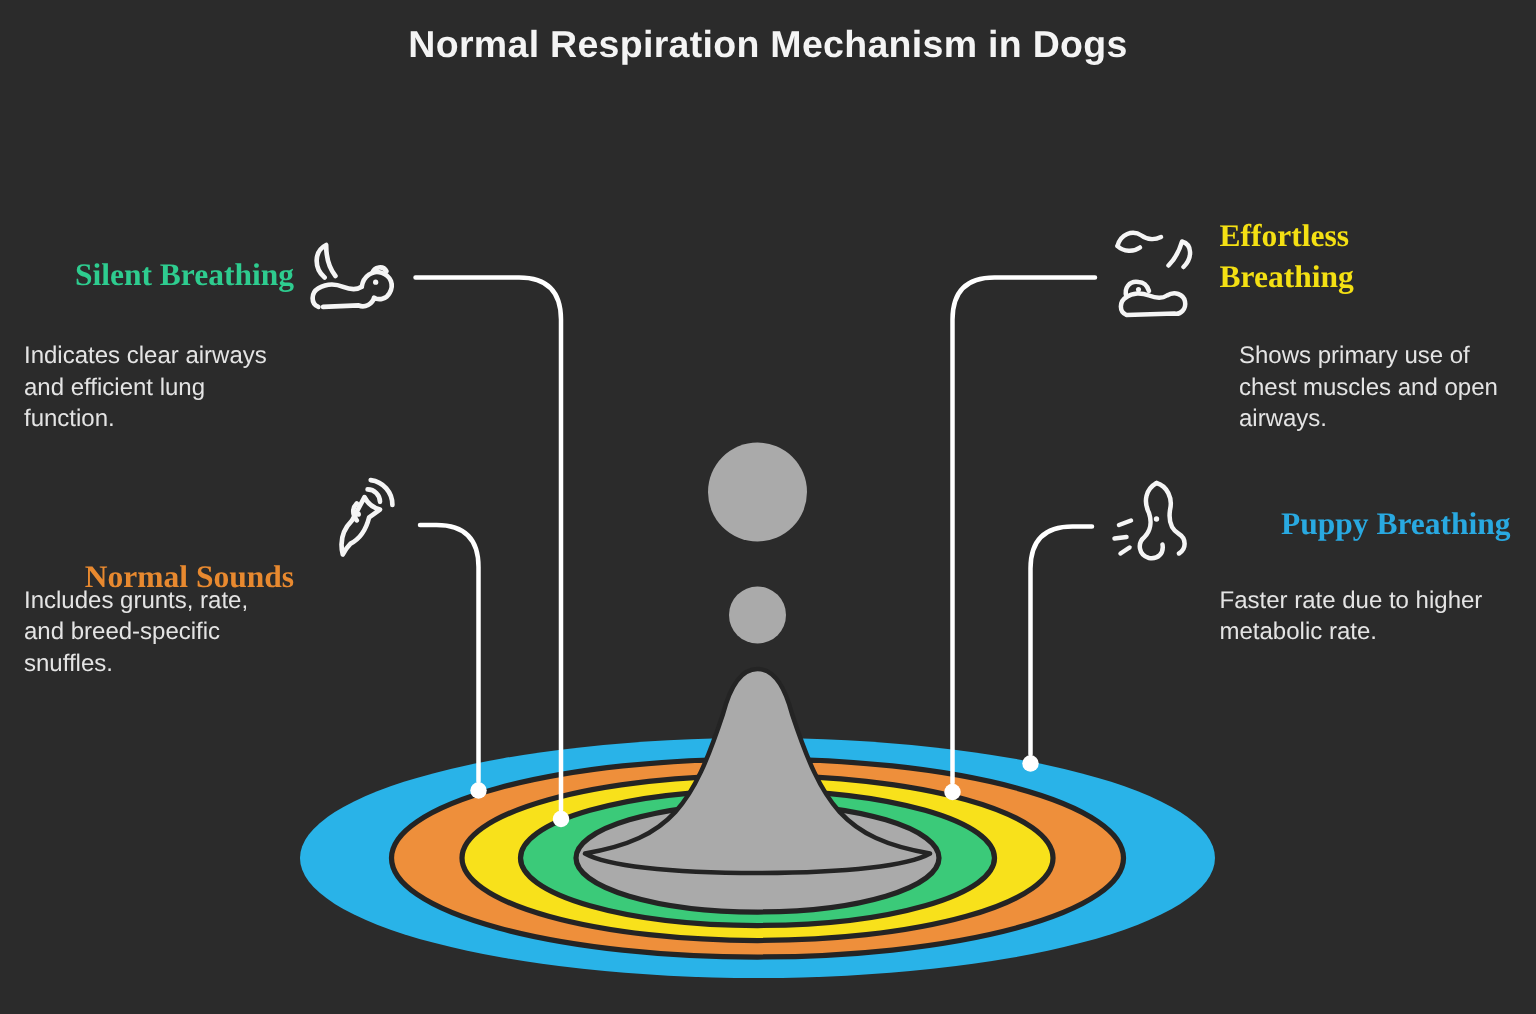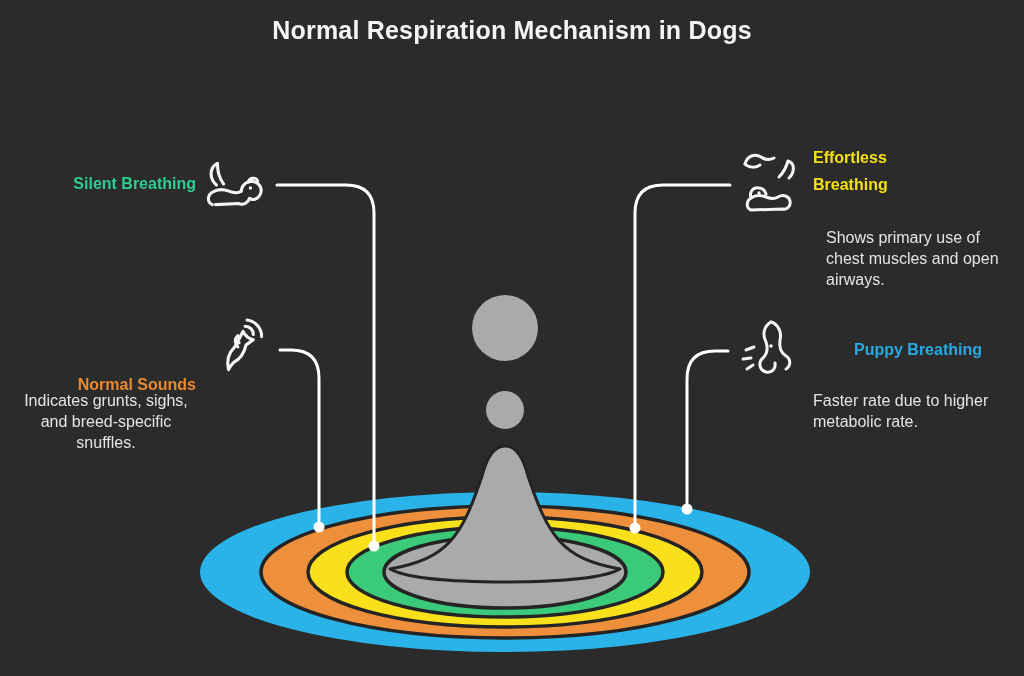--- a/index.html
+++ b/index.html
@@ -17,31 +17,32 @@
     left: 0;
     width: 1024px;
     text-align: center;
     color: #f4f4f4;
     font-size: 25px;
     font-weight: bold;
     letter-spacing: 0.2px;
   }
   .item-heading {
     position: absolute;
-    font-size: 16px;
+    font-size: 21px;
     font-weight: bold;
     line-height: 27px;
+    font-family: Liberation Serif, serif;
   }
   .item-desc {
     position: absolute;
     color: #e4e4e4;
     font-size: 16px;
     line-height: 21px;
   }
-  .left-align-right { text-align: center; }
+  .left-align-right { text-align: left; }
   .nowrap { white-space: nowrap; }
   .icon-box { position: absolute; }
   .icon-box svg { display: block; }
   .lineart {
     fill: none;
     stroke: #f5f5f5;
     stroke-width: 3;
     stroke-linecap: round;
     stroke-linejoin: round;
   }
@@ -80,32 +81,33 @@
     <circle class="connector-dot" cx="374" cy="546" r="5.5"></circle>
     <path class="connector" d="M280,350 H291 Q319,350 319,378 V521"></path>
     <circle class="connector-dot" cx="319" cy="527" r="5.5"></circle>
     <path class="connector" d="M730,185 H663 Q635,185 635,213 V522"></path>
     <circle class="connector-dot" cx="635" cy="528" r="5.5"></circle>
     <path class="connector" d="M728,351 H715 Q687,351 687,379 V503"></path>
     <circle class="connector-dot" cx="687" cy="509" r="5.5"></circle>
   </svg>
 
   <div class="item-heading left-align-right nowrap" style="top: 170px; right: 828px; color: rgb(46, 204, 143);">Silent Breathing</div>
+  <div class="item-desc left-align-right" style="top:227px; right:828px; width:180px;">Indicates clear airways and efficient lung function.</div>
   <div class="icon-box" style="left:203px; top:158px;">
     <svg width="66" height="54" viewBox="0 0 64 52">
       <path class="lineart" d="M13,26 C6,20 6,9 14,5 C14,13 16,20 20,25"></path>
       <path class="lineart" d="M9,45 C4,43 4,36 9,33 C14,30 20,30 25,32 C30,34 34,34 37,32"></path>
       <path class="lineart" d="M37,32 C38,25 44,21 50,23 C56,25 58,31 55,36 C53,40 48,41 45,39 C44,43 39,46 35,44 L12,45"></path>
       <path class="lineart" d="M44,23 C45,19 51,18 53,22"></path>
       <circle class="lineart-dot" cx="46" cy="29" r="1.7"></circle>
     </svg>
   </div>
 
   <div class="item-heading left-align-right nowrap" style="top: 335px; right: 828px; color: rgb(232, 137, 47); margin-top: 36px;">Normal Sounds</div>
-  <div class="item-desc left-align-right" style="top:390px; right:828px; width:180px;">Indicates grunts, sighs, and breed-specific snuffles.</div>
+  <div class="item-desc left-align-right" style="top:390px; right:828px; width:180px;">Includes grunts, rate, and breed-specific snuffles.</div>
   <div class="icon-box" style="left:212px; top:318px;">
     <svg width="62" height="62" viewBox="0 0 60 60">
       <path class="lineart" d="M40,16 A8,8 0 0 0 32,8"></path>
       <path class="lineart" d="M48,18 A16,16 0 0 0 34,2"></path>
       <path class="lineart" d="M16,50 C14,42 16,34 22,28 L30,13 C32,17 36,20 40,21 L33,26 C31,34 27,40 21,43 C18,46 16,50 16,50 Z"></path>
       <path class="lineart" d="M25,28 C22,24 22,20 25,17"></path>
       <circle class="lineart-dot" cx="26" cy="24" r="1.7"></circle>
     </svg>
   </div>
 

